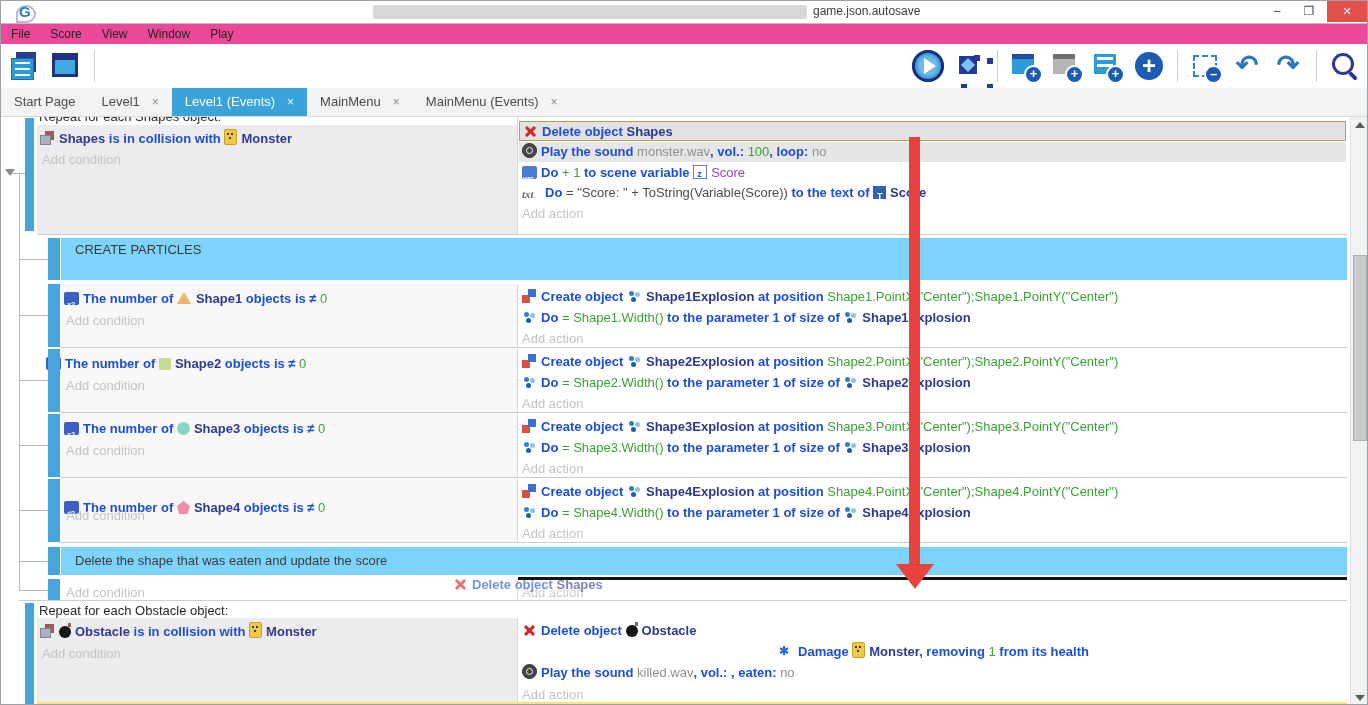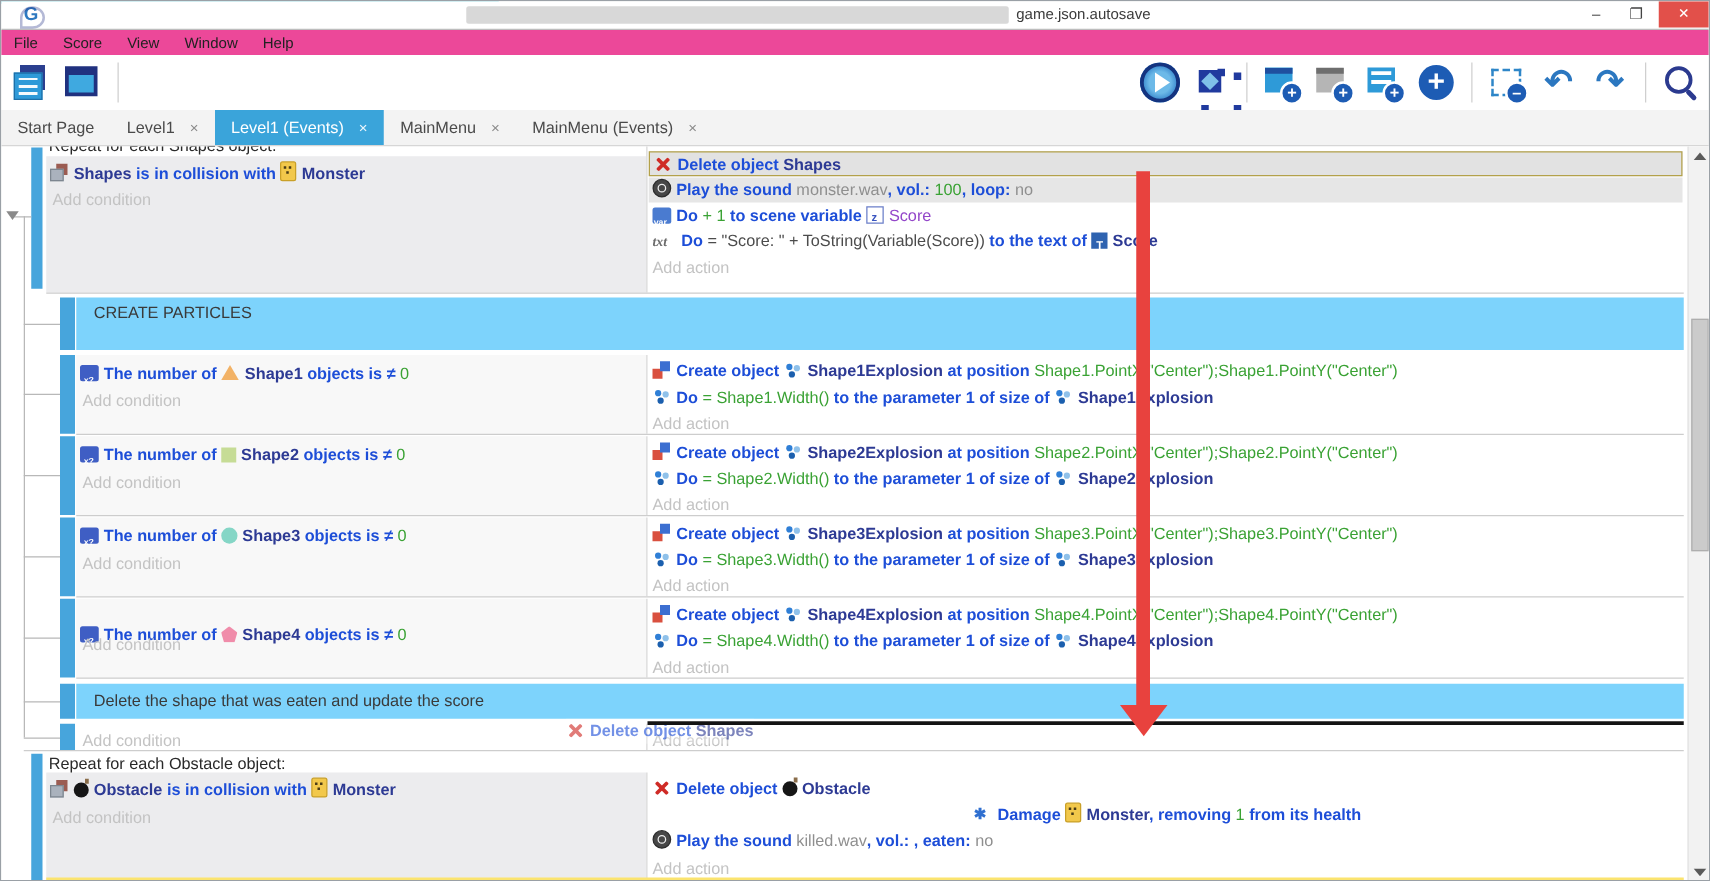--- a/index.html
+++ b/index.html
@@ -141,21 +141,21 @@
     <div class="winbtn min">–</div>
     <div class="winbtn max">❐</div>
     <div class="winbtn close">✕</div>
   </div>
 
   <div class="menubar">
     <span class="menuitem">File</span>
     <span class="menuitem">Score</span>
     <span class="menuitem">View</span>
     <span class="menuitem">Window</span>
-    <span class="menuitem">Help</span>
+    <span class="menuitem">Play</span>
   </div>
 
   <div class="toolbar">
     <div class="tbgrp left">
       <div class="tbtn tb-proj"></div>
       <div class="tbtn tb-scene"></div>
       <div class="vsep"></div>
     </div>
     <div class="tbgrp right">
       <div class="tbtn rt-play"></div>
@@ -219,21 +219,21 @@
       <div class="condcell" style="left: 60px; top: 167px; width: 456px; height: 63px; background: rgb(248, 248, 248);"></div>
       <div class="rowline" style="left: 63px; top: 172px;"><span class="ic ic-count"></span><span class="seg k-p">The number of </span><span class="ic ic-tri"></span><span class="seg k-o">Shape1</span><span class="seg k-p"> objects is ≠ </span><span class="seg k-g">0</span></div>
       <div class="rowline addlink" style="left: 65px; top: 194px;">Add condition</div>
       <div class="act-box" style="top: 170px;"><span class="ic ic-create"></span><span class="seg k-p">Create object </span><span class="ic ic-part"></span><span class="seg k-o">Shape1Explosion</span><span class="seg k-p"> at position </span><span class="seg k-g">Shape1.PointX("Center");Shape1.PointY("Center")</span></div>
       <div class="act-box" style="top: 191px;"><span class="ic ic-part"></span><span class="seg k-p">Do </span><span class="seg k-g">= Shape1.Width()</span><span class="seg k-p"> to the parameter 1 of size of </span><span class="ic ic-part"></span><span class="seg k-o">Shape1Explosion</span></div>
       <div class="rowline addlink" style="left: 521px; top: 212px;">Add action</div>
       <div class="vdiv" style="left: 516px; top: 167px; height: 63px;"></div>
       <div class="bluebar" style="left: 47px; width: 12px; top: 167px; height: 63px;"></div>
       <div class="hsep" style="left: 60px; top: 230px; width: 1286px;"></div>
       <div class="condcell" style="left: 60px; top: 232px; width: 456px; height: 63px; background: rgb(248, 248, 248);"></div>
-      <div class="rowline" style="left: 63px; top: 237px;"><span class="ic ic-count"></span><span class="seg k-p">The number of </span><span class="ic ic-sq"></span><span class="seg k-o">Shape2</span><span class="seg k-p"> objects is ≠ </span><span class="seg k-g">0</span></div>
+      <div class="rowline" style="left: 45px; top: 237px;"><span class="ic ic-count"></span><span class="seg k-p">The number of </span><span class="ic ic-sq"></span><span class="seg k-o">Shape2</span><span class="seg k-p"> objects is ≠ </span><span class="seg k-g">0</span></div>
       <div class="rowline addlink" style="left: 65px; top: 259px;">Add condition</div>
       <div class="act-box" style="top: 235px;"><span class="ic ic-create"></span><span class="seg k-p">Create object </span><span class="ic ic-part"></span><span class="seg k-o">Shape2Explosion</span><span class="seg k-p"> at position </span><span class="seg k-g">Shape2.PointX("Center");Shape2.PointY("Center")</span></div>
       <div class="act-box" style="top: 256px;"><span class="ic ic-part"></span><span class="seg k-p">Do </span><span class="seg k-g">= Shape2.Width()</span><span class="seg k-p"> to the parameter 1 of size of </span><span class="ic ic-part"></span><span class="seg k-o">Shape2Explosion</span></div>
       <div class="rowline addlink" style="left: 521px; top: 277px;">Add action</div>
       <div class="vdiv" style="left: 516px; top: 232px; height: 63px;"></div>
       <div class="bluebar" style="left: 47px; width: 12px; top: 232px; height: 63px;"></div>
       <div class="hsep" style="left: 60px; top: 295px; width: 1286px;"></div>
       <div class="condcell" style="left: 60px; top: 297px; width: 456px; height: 63px; background: rgb(248, 248, 248);"></div>
       <div class="rowline" style="left: 63px; top: 302px;"><span class="ic ic-count"></span><span class="seg k-p">The number of </span><span class="ic ic-circ"></span><span class="seg k-o">Shape3</span><span class="seg k-p"> objects is ≠ </span><span class="seg k-g">0</span></div>
       <div class="rowline addlink" style="left: 65px; top: 324px;">Add condition</div>

